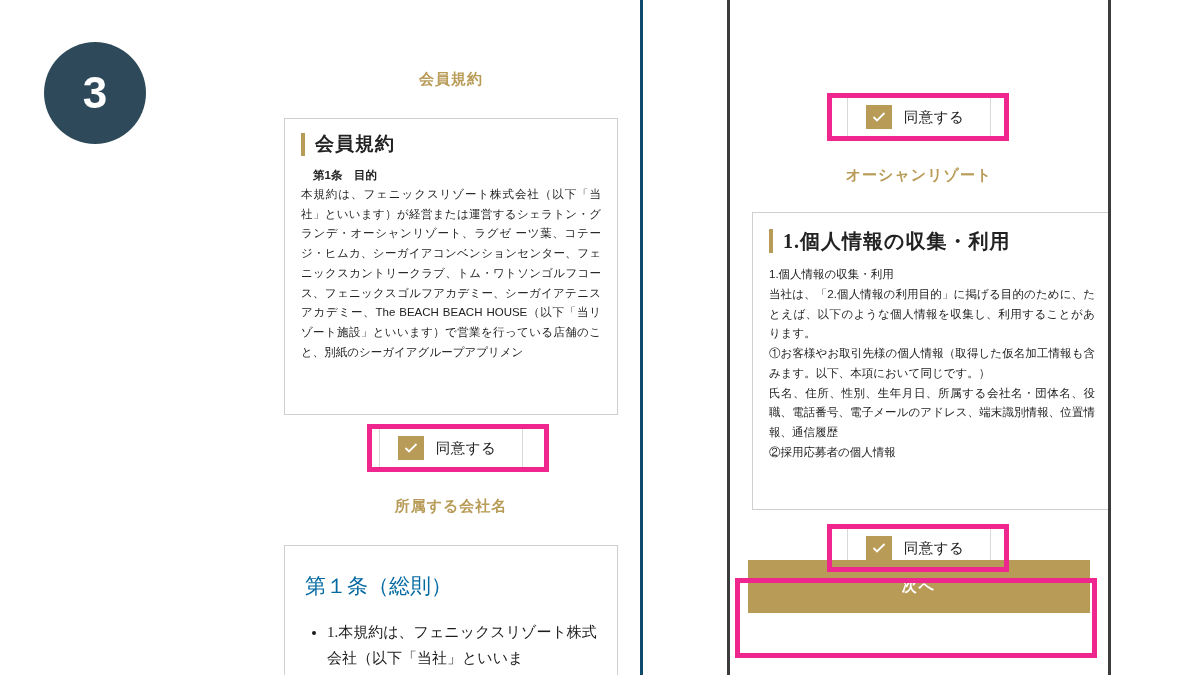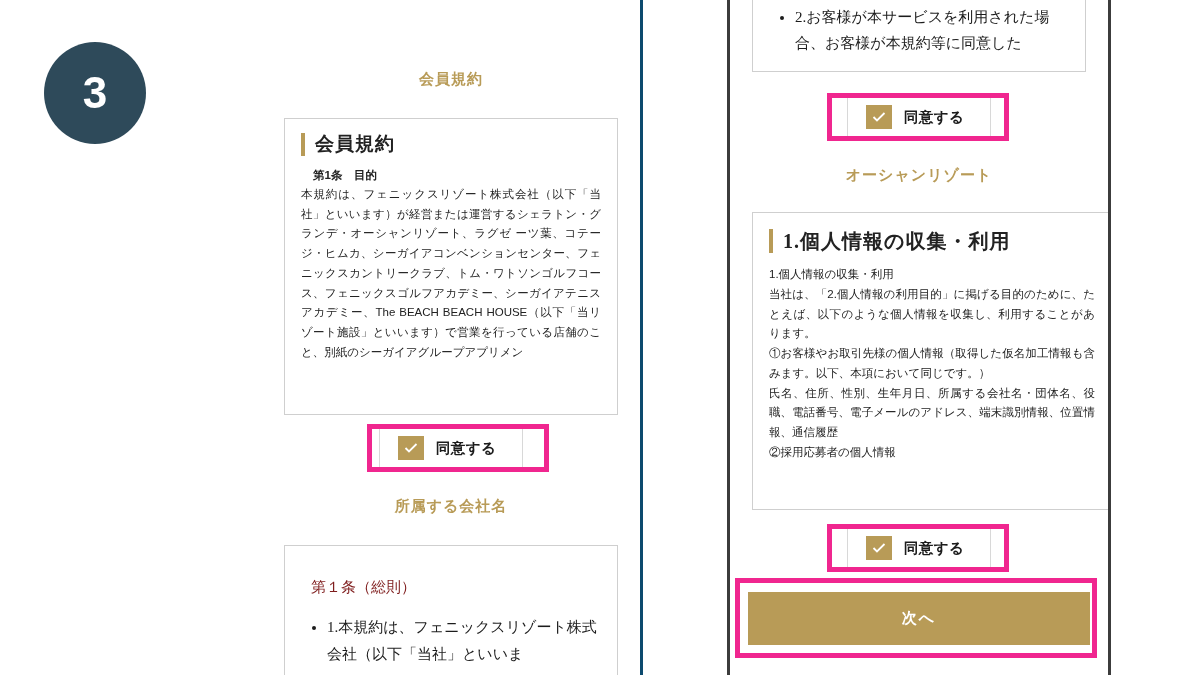--- a/index.html
+++ b/index.html
@@ -114,24 +114,24 @@
     color: #222222;
     margin: 0;
     text-align: justify;
   }
   .doc-body.clip {
     max-height: 196px;
     overflow: hidden;
   }
   .doc-body-serif {
     font-family: "Liberation Serif", serif;
-    font-size: 15px;
+    font-size: 21px;
     line-height: 1.75;
-    color: #7f1d1d;
-    margin: 10px;
+    color: #0369a1;
+    margin: 4px;
   }
   .doc-list {
     font-family: "Liberation Serif", serif;
     font-size: 15px;
     line-height: 1.75;
     color: #1c1c1c;
     margin: 14px 0 0 0;
     padding-left: 26px;
   }
   .doc-list li {
@@ -156,21 +156,21 @@
     width: 26px;
     height: 24px;
     background: #b89b57;
     display: inline-flex;
     align-items: center;
     justify-content: center;
   }
   .agree-check svg { display: block; }
   .agree-label {
     font-size: 14.5px;
-    font-weight: bold;
+    font-weight: normal;
     color: #1c1c1c;
     letter-spacing: 0.5px;
   }
 
   
   .next-btn {
     background: #b89b57;
     color: #ffffff;
     font-size: 15px;
     font-weight: bold;
@@ -244,29 +244,20 @@
         </div>
       </div>
     </div>
 
   </div>
 
   <div class="gap-strip"></div>
 
   <div class="panel panel-right">
 
-    <div class="blk" style="left:22px; top:0; width:334px; height:72px;">
-      <div class="scrollbox" style="width:100%; height:100%; border-top:none;">
-        <div class="scrollbox-inner" style="padding-top:4px;">
-          <ul class="doc-list" style="margin-top:0;">
-            <li>2.お客様が本サービスを利用された場合、お客様が本規約等に同意した</li>
-          </ul>
-        </div>
-      </div>
-    </div>
 
     <div class="blk" style="left:0; top:97px; width:100%;">
       <div class="agree-wrap">
         <div class="agree-btn">
           <span class="agree-check">
             <svg width="14" height="12" viewBox="0 0 14 12" aria-hidden="true">
               <polyline points="1.5,6 5,9.5 12.5,2" fill="none" stroke="#ffffff" stroke-width="1.8"></polyline>
             </svg>
           </span>
           <span class="agree-label">同意する</span>
@@ -297,21 +288,21 @@
           <span class="agree-check">
             <svg width="14" height="12" viewBox="0 0 14 12" aria-hidden="true">
               <polyline points="1.5,6 5,9.5 12.5,2" fill="none" stroke="#ffffff" stroke-width="1.8"></polyline>
             </svg>
           </span>
           <span class="agree-label">同意する</span>
         </div>
       </div>
     </div>
 
-    <div class="blk" style="left:18px; top:592px; width:342px;">
+    <div class="blk" style="left:18px; top:560px; width:342px;">
       <div class="next-btn">
         <span>次へ</span>
       </div>
     </div>
 
   </div>
 
   <div class="highlight" style="left:367px; top:424px; width:182px; height:48px;"></div>
   <div class="highlight" style="left:827px; top:93px; width:182px; height:48px;"></div>
   <div class="highlight" style="left:827px; top:524px; width:182px; height:48px;"></div>

